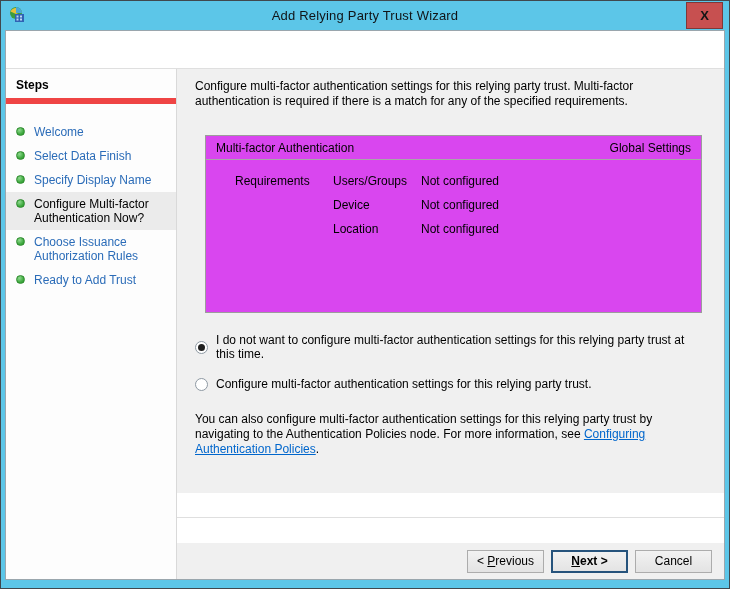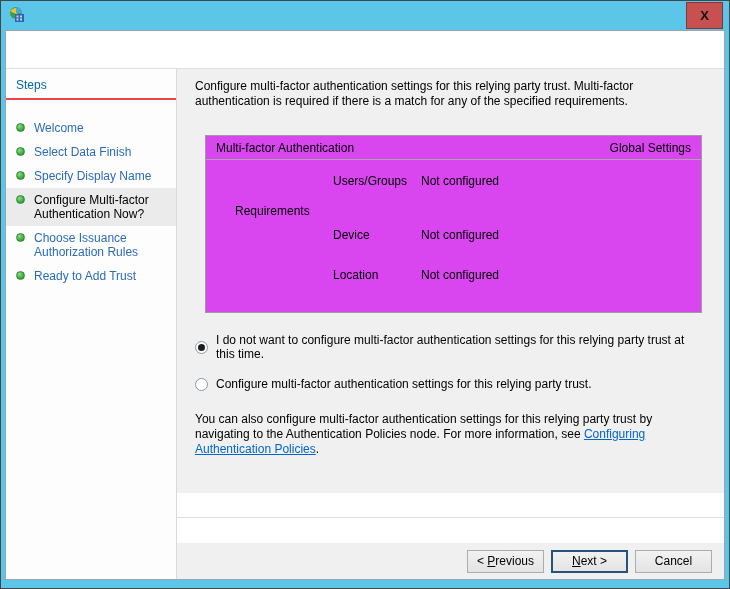--- a/index.html
+++ b/index.html
@@ -34,21 +34,21 @@
     display:flex;flex-direction:column;
   }
   .header-band{height:38px;background:#ffffff;border-bottom:1px solid #dfdfdf;flex:0 0 auto;}
   .content-row{flex:1;display:flex;min-height:0;}
   
   .sidebar{
     width:171px;flex:0 0 auto;background:#fdfdfd;
     border-right:1px solid #d9d9d9;box-shadow:1px 0 0 #ffffff;
     padding-top:6px;
   }
-  .steps-title{font-size:12px;font-weight:normal;color:#0369a1;padding:3px 0 6px 10px;border-bottom:2px solid #ef4444;}
+  .steps-title{font-size:12px;font-weight:bold;color:#000000;padding:3px 0 6px 10px;border-bottom:6px solid #ef4444;}
   .steps-list{list-style:none;margin:16px 0 0 0;padding:0;}
   .steps-list li{
     display:flex;align-items:flex-start;gap:9px;
     padding:5px 4px 5px 10px;font-size:12px;line-height:14px;cursor:default;
   }
   .steps-list li.current{background:#ebebeb;color:#000;}
   .steps-list li .lbl{max-width:138px;}
   .steps-list li.link .lbl{color:#2b6cb8;}
   .steps-list li.upcoming .lbl{color:#000;}
   .bullet{flex:0 0 auto;width:9px;height:9px;border-radius:50%;margin-top:2px;}
@@ -63,21 +63,21 @@
     margin:26px 0 0 10px;height:178px;width:497px;
     border:1px solid #9c9c9c;background:#d946ef;
     display:flex;flex-direction:column;
   }
   .mfa-header{
     flex:0 0 auto;height:24px;display:flex;align-items:center;justify-content:space-between;
     padding:0 10px;border-bottom:1px solid #a8a8a8;
   }
   .mfa-body{padding-top:14px;}
   .mfa-row{display:flex;margin-bottom:10px;}
-  .mfa-col1{width:98px;margin-left:29px;margin-top:30px;}
+  .mfa-col1{width:98px;margin-left:29px;}
   .mfa-col2{width:88px;}
   
   .radios{margin-top:20px;}
   .radio-row{display:flex;align-items:center;gap:8px;margin-bottom:16px;cursor:default;}
   .radio{
     position:relative;flex:0 0 auto;width:13px;height:13px;border-radius:50%;
     background:#fff;border:1px solid #8e99a3;
   }
   .radio.selected::after{
     content:"";position:absolute;left:50%;top:50%;width:7px;height:7px;margin:-3.5px 0 0 -3.5px;
@@ -90,40 +90,41 @@
   .button-bar{
     flex:0 0 36px;background:#f0f0f0;
     display:flex;justify-content:flex-end;align-items:center;gap:7px;padding-right:12px;
   }
   .win-btn{
     width:77px;height:23px;font-size:12px;color:#000;
     font-family:"Liberation Sans", sans-serif;
     background:linear-gradient(#f2f2f2,#e3e3e3);
     border:1px solid #acacac;cursor:pointer;padding:0;
   }
-  .win-btn.default{border:1px solid #26537c;box-shadow:inset 0 0 0 1px #26537c;}
+  .win-btn.default{border:1px solid #26537c;box-shadow:inset 0 0 0 1px #26537c;font-weight:bold;}
 </style>
 </head>
 <body>
 
 <div class="window">
 
   <div class="titlebar">
     <span class="app-icon">
       <svg width="18" height="18" viewBox="0 0 18 18">
         <circle cx="8" cy="7" r="6" fill="#3f9e3f"></circle>
         <path d="M2.5 5.5 A6 6 0 0 1 13.5 5.5 L8 8 Z" fill="#e8c23a"></path>
         <path d="M8 1 A6 6 0 0 1 14 7 L8 7 Z" fill="#4aa8d8"></path>
         <rect x="7" y="8" width="9" height="8" fill="#2f63b4"></rect>
         <rect x="8.5" y="9.5" width="2" height="2" fill="#bcd6f2"></rect>
         <rect x="12" y="9.5" width="2" height="2" fill="#bcd6f2"></rect>
         <rect x="8.5" y="12.5" width="2" height="2" fill="#bcd6f2"></rect>
         <rect x="12" y="12.5" width="2" height="2" fill="#bcd6f2"></rect>
       </svg>
     </span>
+    <span class="title">Add Relying Party Trust Wizard</span>
     <button class="close">
       <span>X</span>
     </button>
   </div>
 
   <div class="inner">
     <div class="header-band"></div>
 
     <div class="content-row">
       <div class="sidebar">

